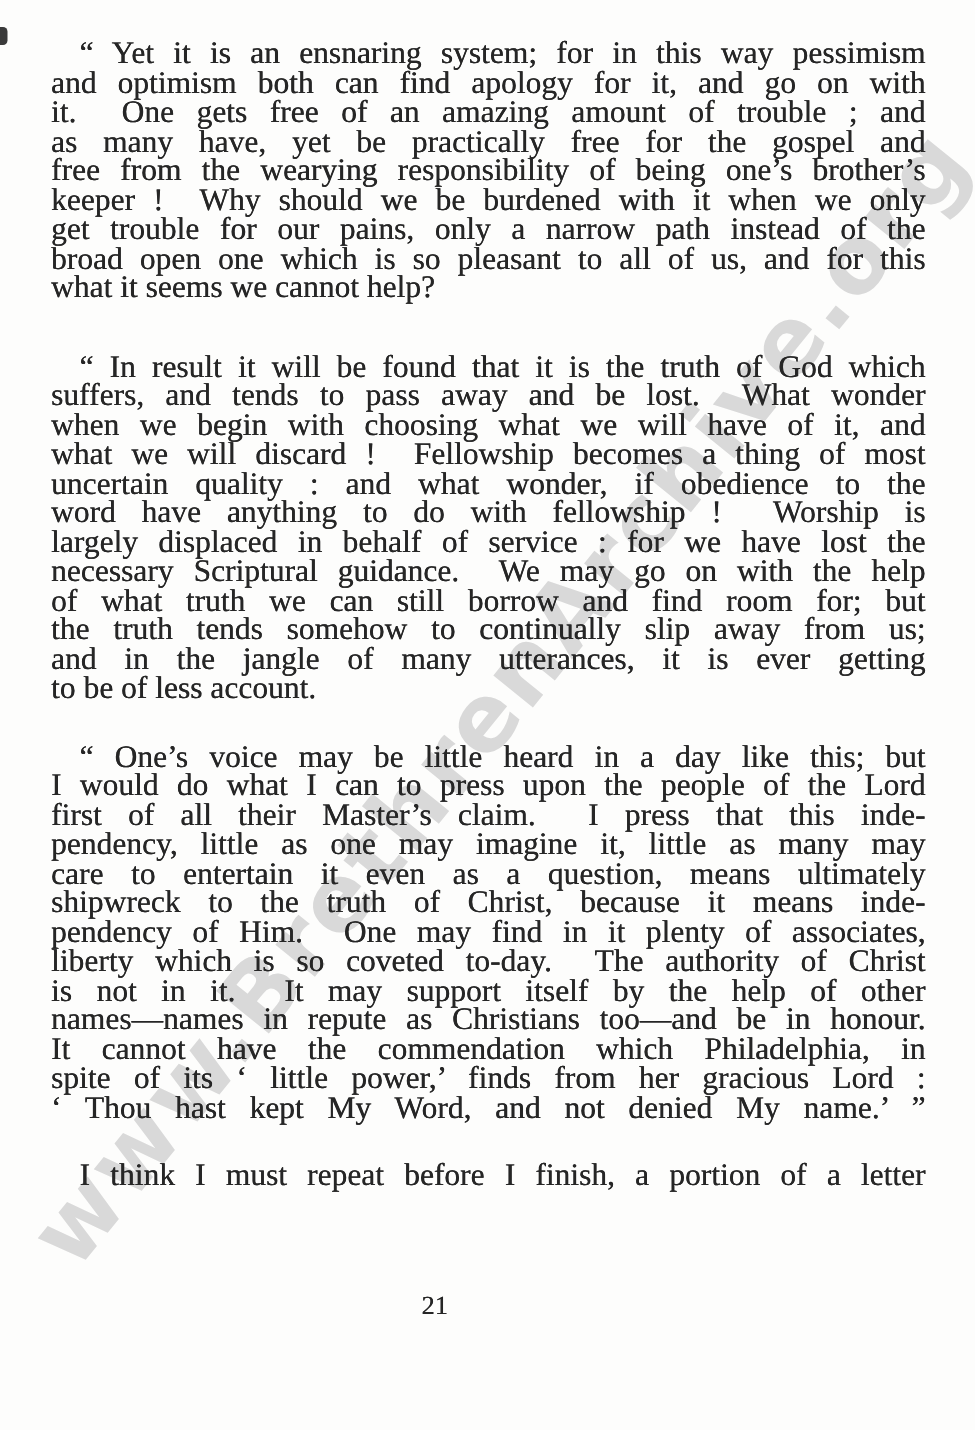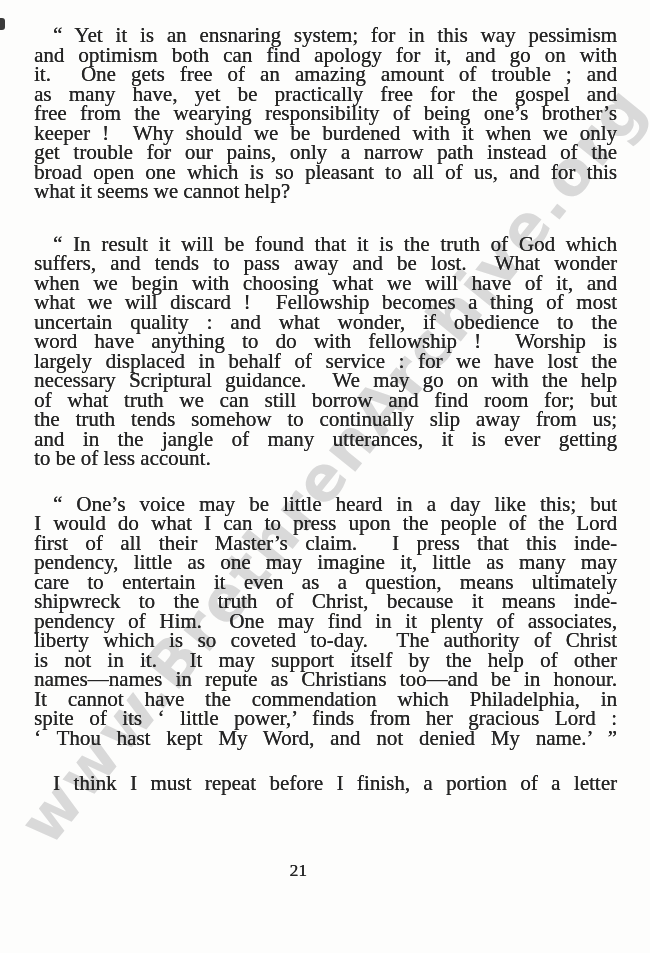--- a/index.html
+++ b/index.html
@@ -53,21 +53,21 @@
   }
   .line.first{text-indent:19px;}
   .line.short-last{text-align-last:left;}
   .page-number{
     position:absolute;
     left:281px;top:860px;
     width:26px;
     z-index:1;
     color:var(--ink);
     font-size:17.5px;
-    text-align:right;
+    text-align:left;
     text-shadow:0.2px 0.2px 0 currentColor;
   }
   .scan-speck{
     position:absolute;
     left:0;top:18px;
     width:5px;height:12px;
     background:#3a3a3a;
     border-radius:0 3px 3px 0;
     z-index:1;
   }

